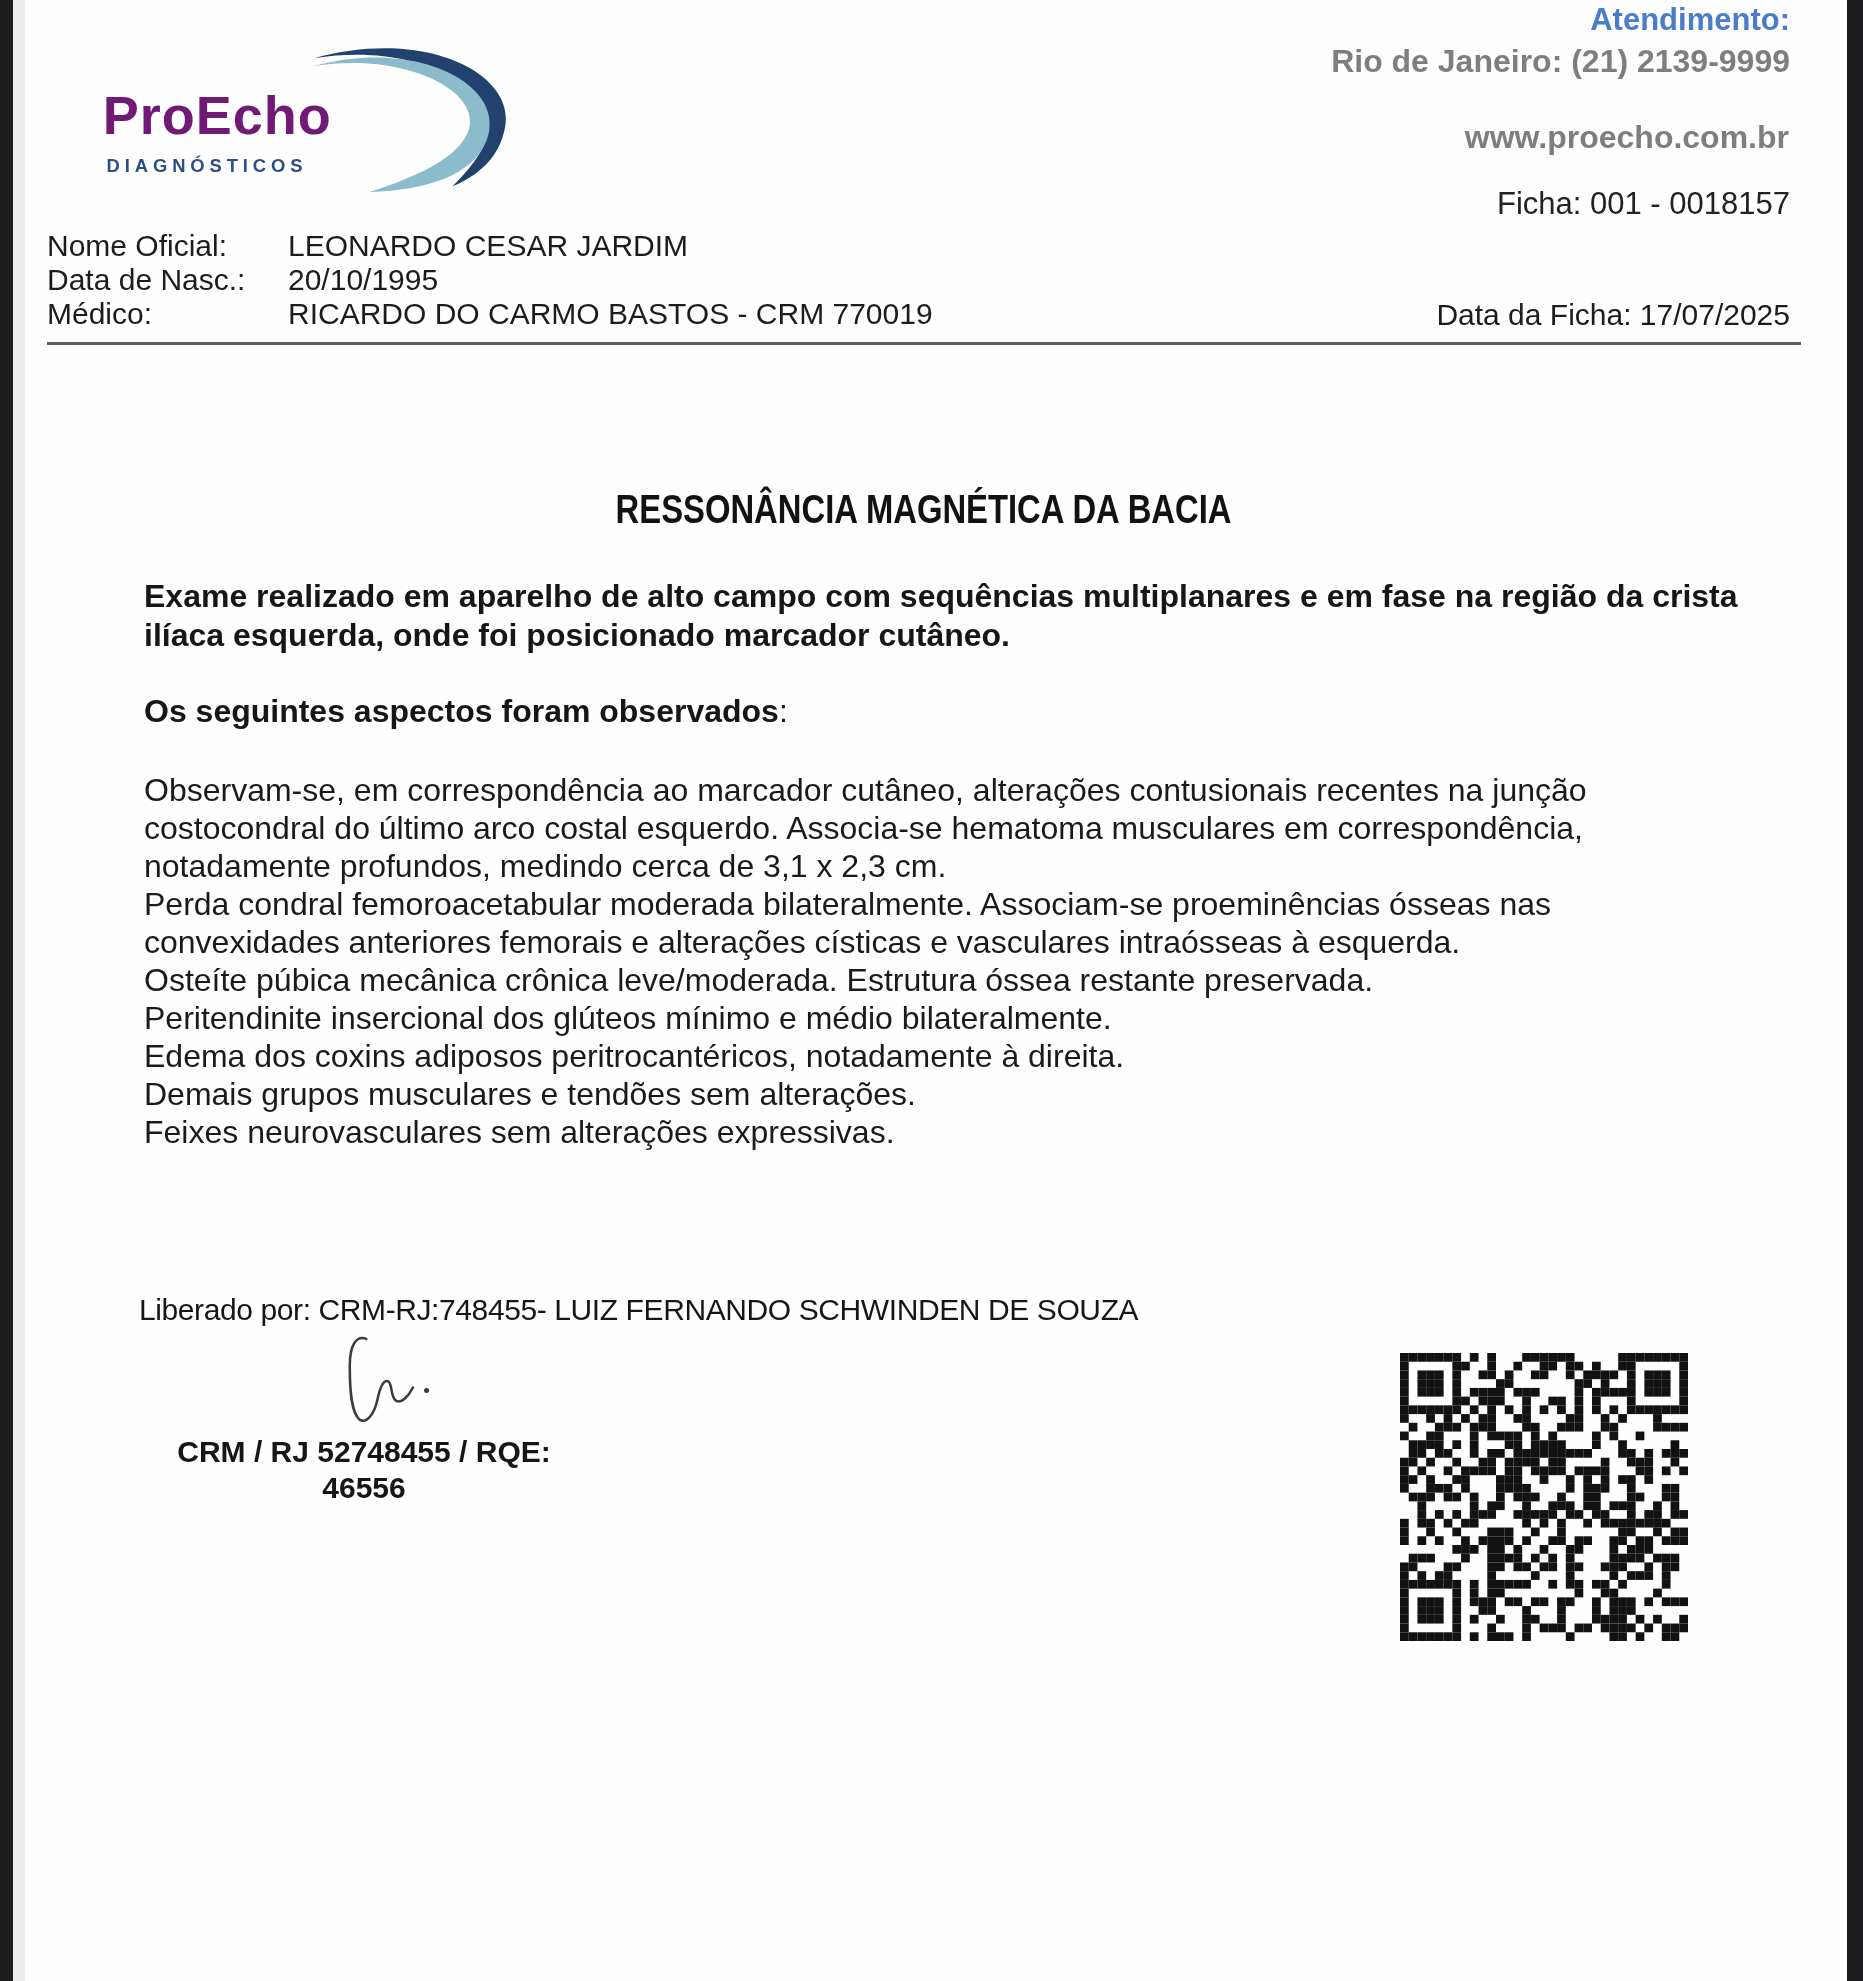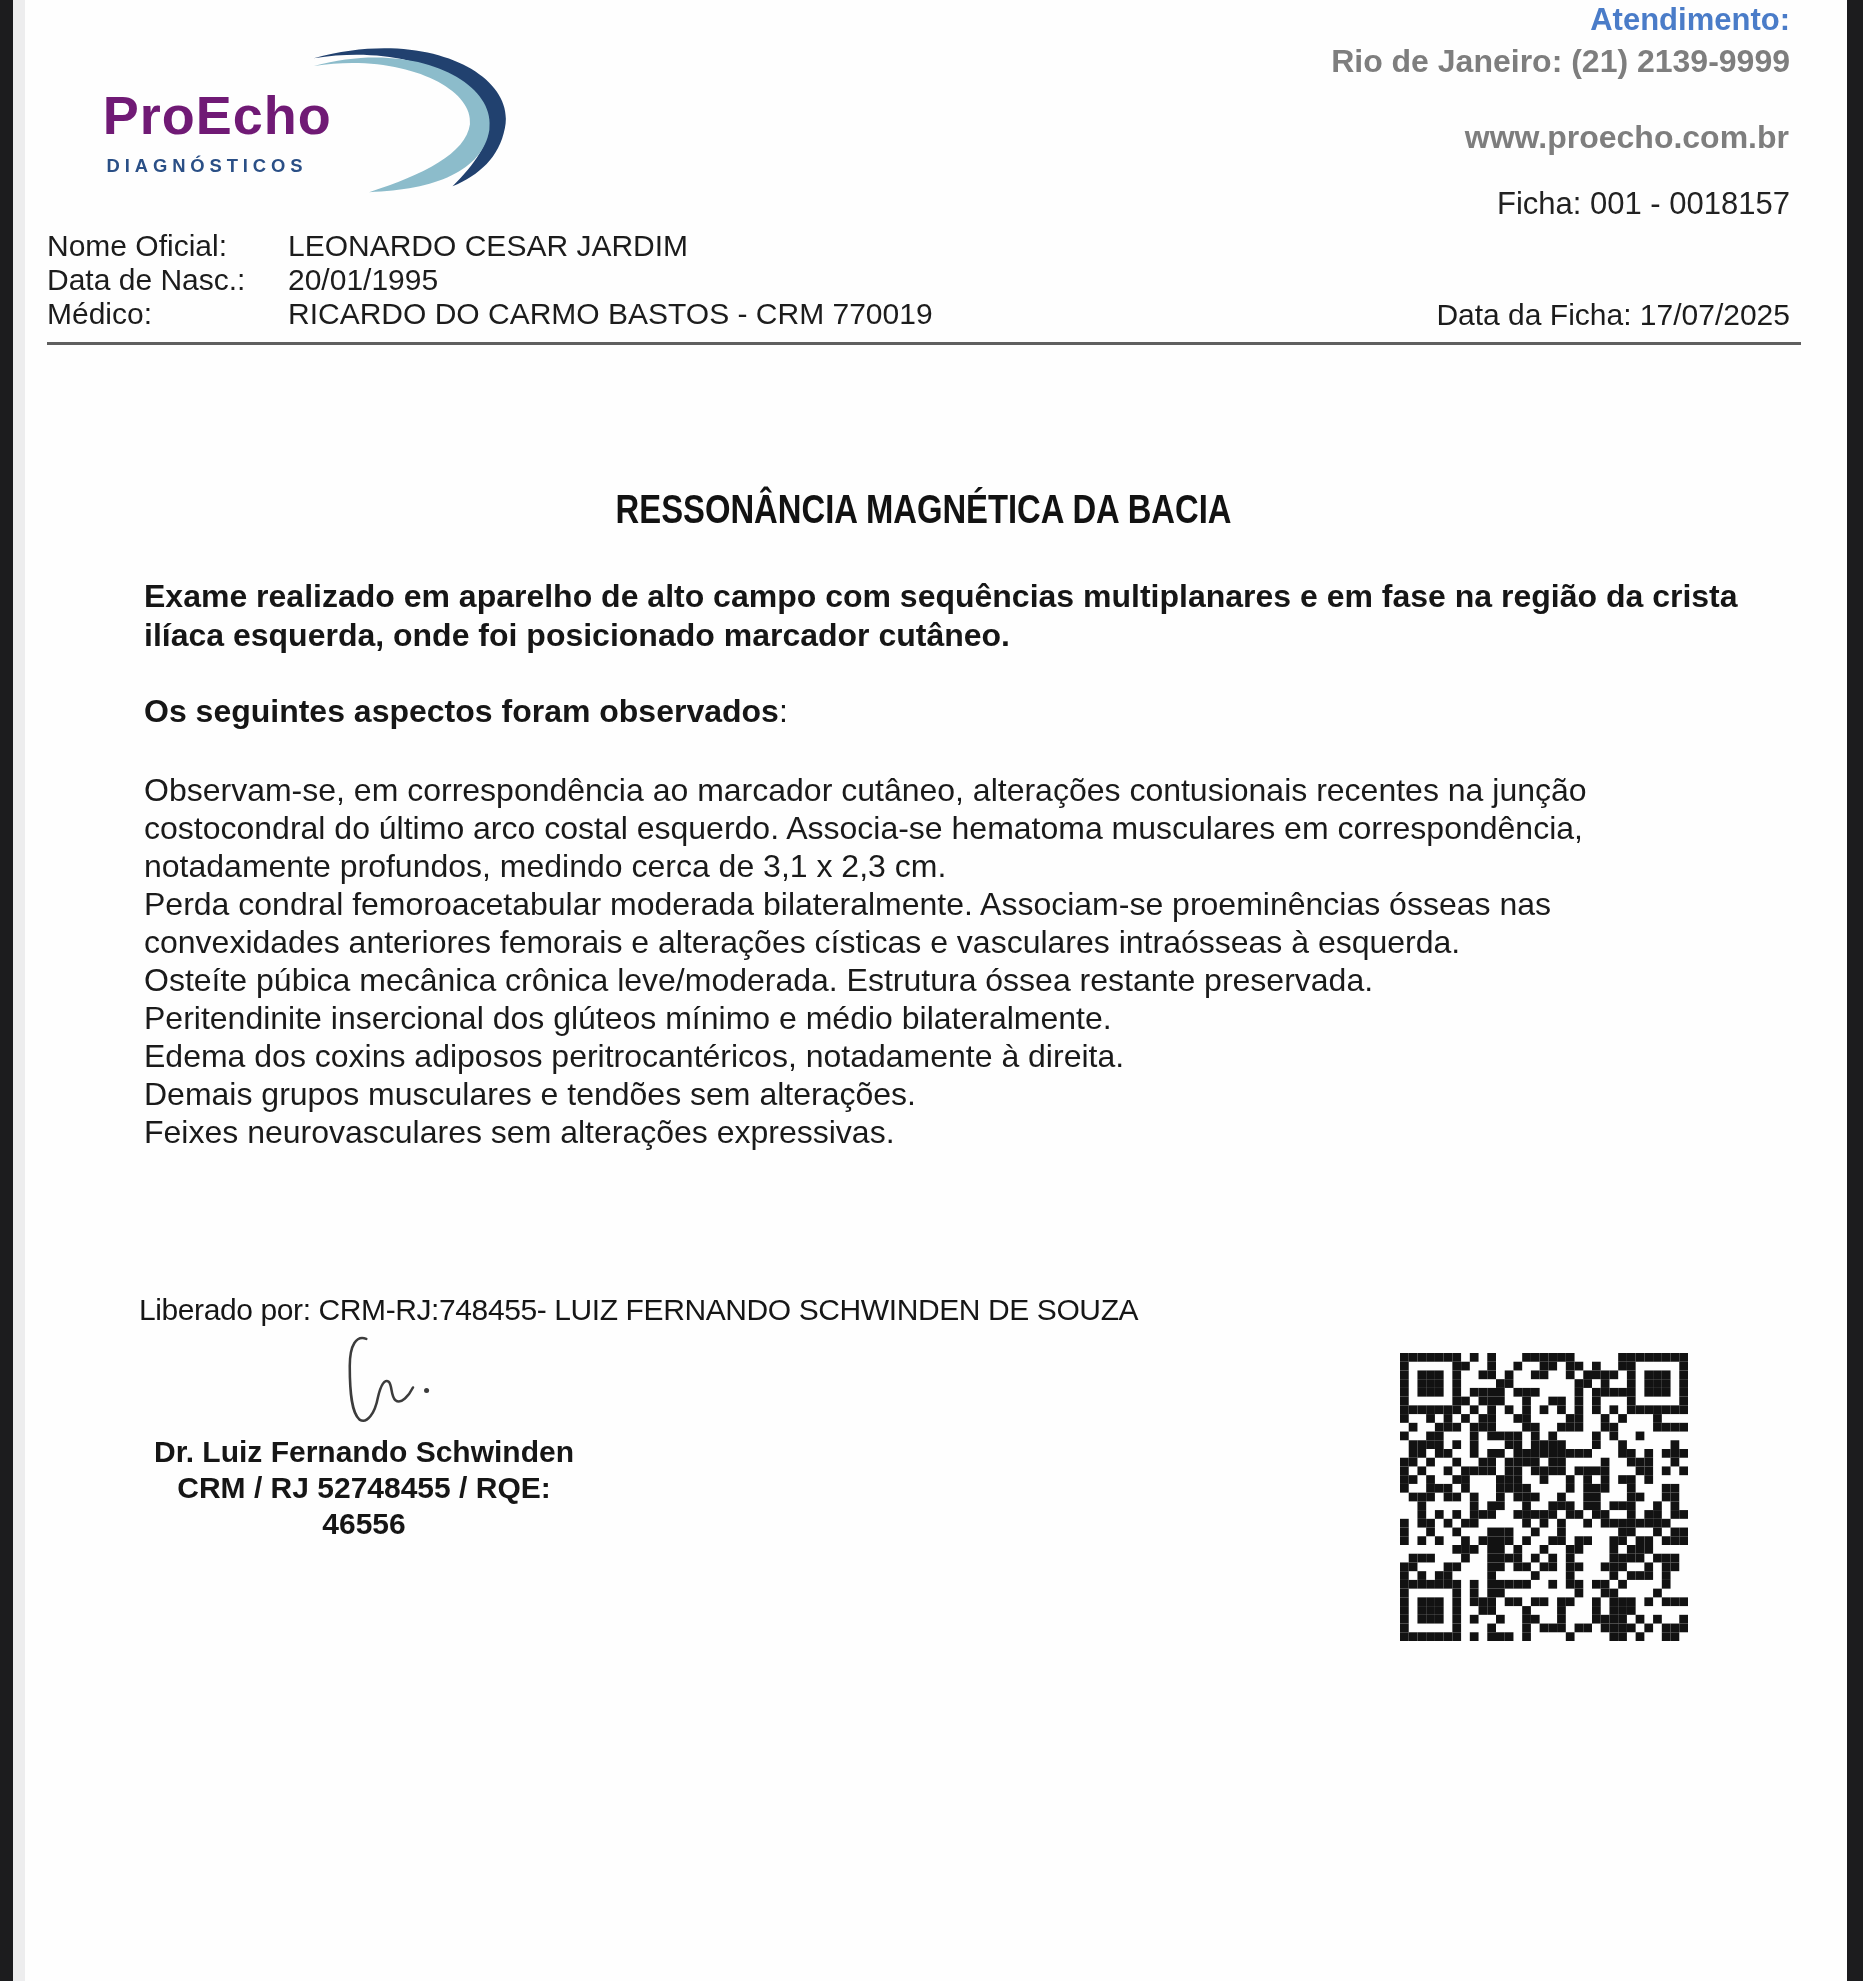--- a/index.html
+++ b/index.html
@@ -84,21 +84,21 @@
   <div class="hdr-site" style="right:74px;position:absolute;">www.proecho.com.br</div>
   <div class="hdr-ficha" style="right:73px;position:absolute;">Ficha: 001 - 0018157</div>
 
   <div class="patient">
     <div class="patient-row">
       <span class="patient-label">Nome Oficial:</span>
       <span class="patient-value">LEONARDO CESAR JARDIM</span>
     </div>
     <div class="patient-row">
       <span class="patient-label">Data de Nasc.:</span>
-      <span class="patient-value">20/01/1995</span>
+      <span class="patient-value">20/10/1995</span>
     </div>
     <div class="patient-row">
       <span class="patient-label">Médico:</span>
       <span class="patient-value">RICARDO DO CARMO BASTOS - CRM 770019</span>
     </div>
   </div>
   <div class="ficha-date">Data da Ficha: 17/07/2025</div>
   <div class="rule"></div>
 
   <div class="report-title">
@@ -121,21 +121,20 @@
     <p>Feixes neurovasculares sem alterações expressivas.</p>
   </div>
 
   <div class="released">Liberado por: CRM-RJ:748455- LUIZ FERNANDO SCHWINDEN DE SOUZA</div>
 
   <svg class="signature-svg" width="141" height="105" viewBox="0 0 145 108">
     <path d="M62,4 C52,0 45,10 45,32 C45,60 47,80 55,87 C63,92 71,80 74,64 C77,51 81,45 85,48 C89,52 87,63 92,67 C98,72 106,62 110,54" fill="none" stroke="#3c3c3c" stroke-width="2.6" stroke-linecap="round"></path>
     <circle cx="124" cy="57" r="2.6" fill="#3c3c3c"></circle>
   </svg>
   <div class="sig-block">
-    <div>Dr. Luiz Fernando Schwinden</div>
     <div>CRM / RJ 52748455 / RQE: 46556</div>
   </div>
 
   <svg class="qr" viewBox="0 0 297 297" fill="#121212">
       <rect x="0" y="0" width="9" height="9"></rect>
       <rect x="9" y="0" width="9" height="9"></rect>
       <rect x="18" y="0" width="9" height="9"></rect>
       <rect x="27" y="0" width="9" height="9"></rect>
       <rect x="36" y="0" width="9" height="9"></rect>
       <rect x="45" y="0" width="9" height="9"></rect>

